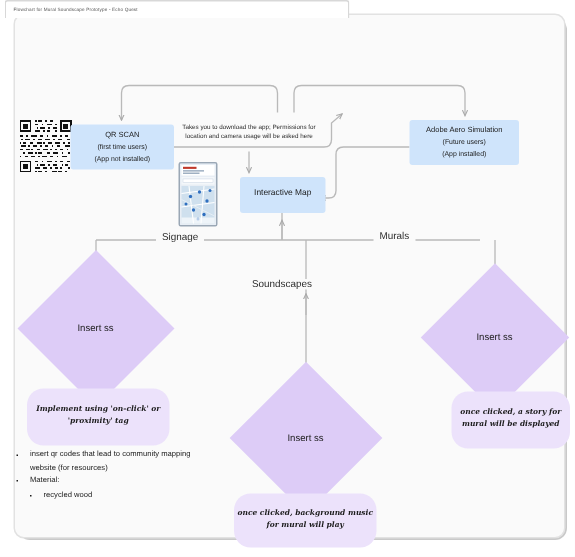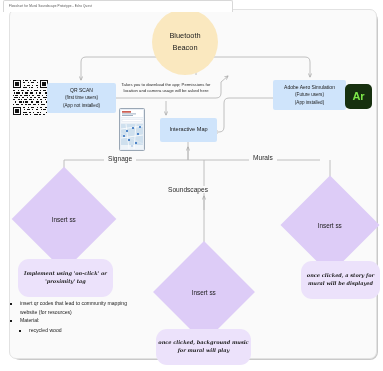--- a/index.html
+++ b/index.html
@@ -127,24 +127,20 @@
       <path d="M204,160 L204,256"></path>
     </g>
     <g fill="none" stroke="#b9b9b9" stroke-width="0.9" marker-end="url(#ah)">
       <path d="M188,160 L188,147"></path>
       <path d="M204,210 L204,196"></path>
     </g>
   </svg>
 
   <div class="layer">
 
-    <div class="node beacon">
-      <span>Bluetooth</span>
-      <span>Beacon</span>
-    </div>
 
     <svg class="qrcode" viewBox="0 0 33 33" shape-rendering="crispEdges">
       <rect width="33" height="33" fill="#fafafa"></rect>
       <g fill="#111">
         <path d="M1,1h7v7h-7z M2,2h5v5h-5z" fill-rule="evenodd"></path>
         <rect x="3" y="3" width="3" height="3"></rect>
         <path d="M25,1h7v7h-7z M26,2h5v5h-5z" fill-rule="evenodd"></path>
         <rect x="27" y="3" width="3" height="3"></rect>
         <path d="M1,25h7v7h-7z M2,26h5v5h-5z" fill-rule="evenodd"></path>
         <rect x="3" y="27" width="3" height="3"></rect>
@@ -254,23 +250,20 @@
       <span>(first time users)</span>
       <span>(App not installed)</span>
     </div>
 
     <div class="node bluebox" id="aero">
       <span class="b-title">Adobe Aero Simulation</span>
       <span>(Future users)</span>
       <span>(App installed)</span>
     </div>
 
-    <div class="arlogo">
-      <span>Ar</span>
-    </div>
 
     <div class="perm">Takes you to download the app; Permissions for location and camera usage will be asked here</div>
 
     <svg class="phone" viewBox="0 0 24 41" preserveAspectRatio="none">
       <rect width="24" height="41" fill="#e8eef5"></rect>
       <rect x="1" y="1" width="22" height="7" fill="#ffffff"></rect>
       <rect x="2" y="2.2" width="9" height="1.4" fill="#c0392b"></rect>
       <rect x="2" y="4.4" width="14" height="1" fill="#9fb0c2"></rect>
       <rect x="2" y="6" width="11" height="1" fill="#9fb0c2"></rect>
       <rect x="1" y="9" width="22" height="5" fill="#f4f7fa"></rect>

